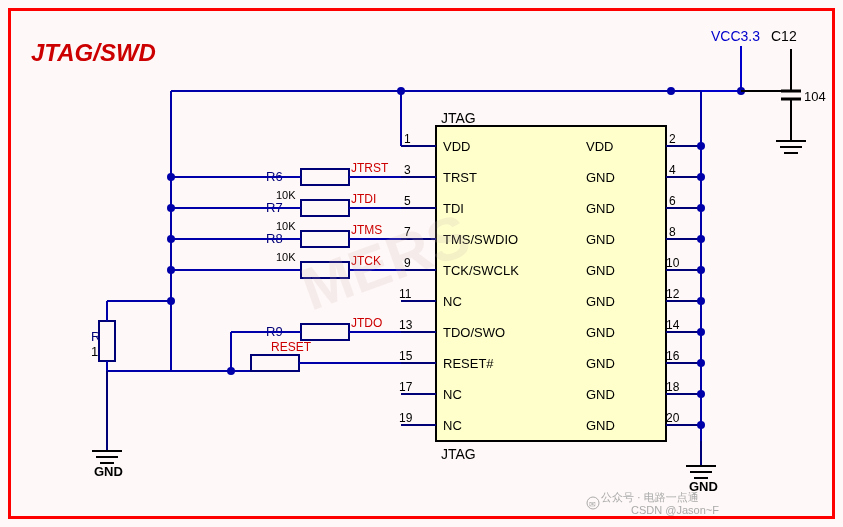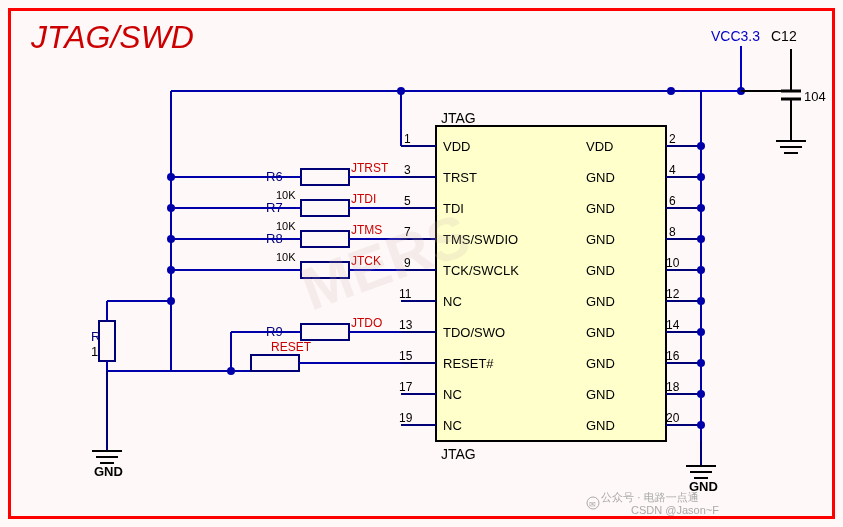--- a/index.html
+++ b/index.html
@@ -13,23 +13,23 @@
     }
     .outer-border {
       position: absolute;
       top: 8px; left: 8px;
       width: 827px; height: 511px;
       border: 3px solid red;
       background: #fff8f8;
     }
     .title {
       position: absolute;
-      top: 8px; left: 20px;
-      font-size: 32px;
-      font-weight: normal;
+      top: 28px; left: 20px;
+      font-size: 24px;
+      font-weight: bold;
       color: #cc0000;
       font-style: italic;
     }
     svg.schematic {
       position: absolute;
       top: 0; left: 0;
       width: 843px;
       height: 527px;
       pointer-events: none;
     }

